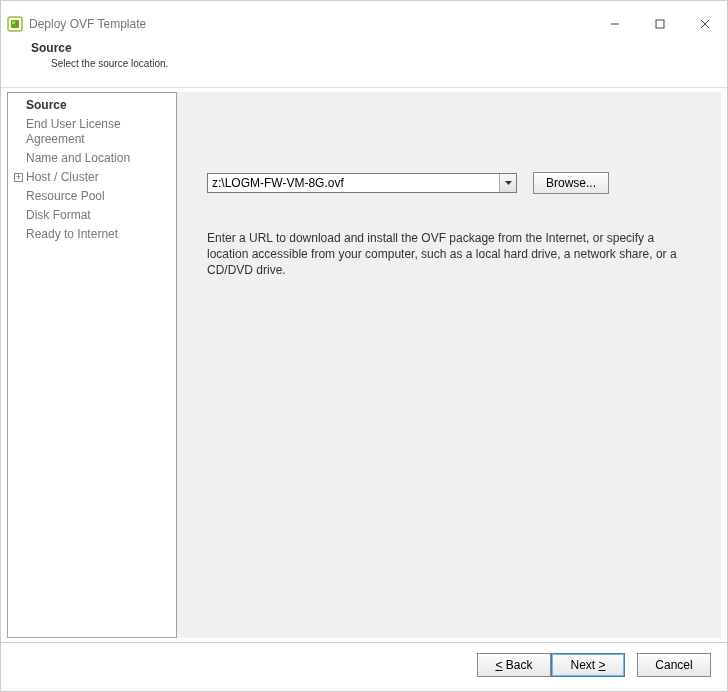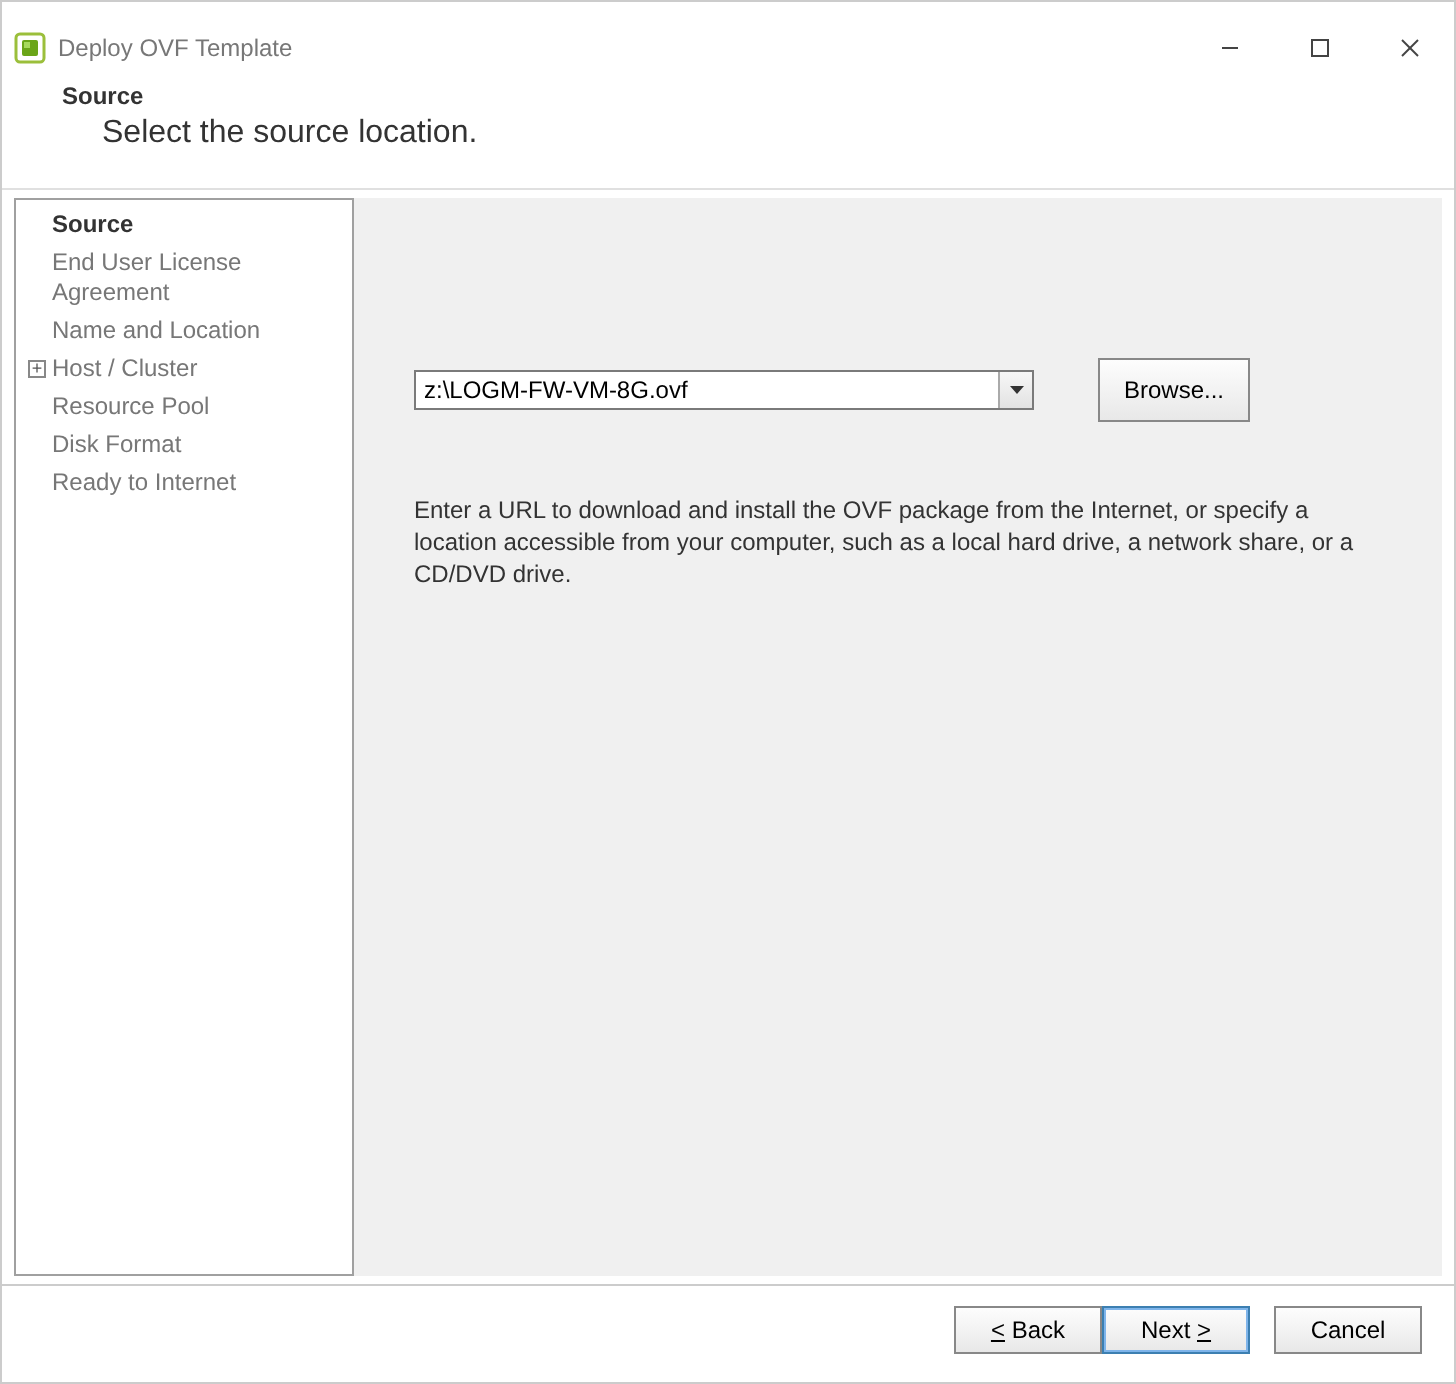--- a/index.html
+++ b/index.html
@@ -57,21 +57,21 @@
       padding: 10px 20px 18px 30px;
       border-bottom: 1px solid #e0e0e0;
     }
     .header-title {
       font-weight: bold;
       font-size: 12px;
       color: #333333;
       margin-bottom: 3px;
     }
     .header-subtitle {
-      font-size: 16px;
+      font-size: 10px;
       color: #333333;
       padding-left: 20px;
     }
     .body-area {
       flex: 1;
       display: flex;
       margin: 4px 6px 4px 6px;
       overflow: hidden;
     }
     .sidebar {
@@ -124,21 +124,21 @@
       padding: 80px 20px 10px 30px;
     }
     .field-label {
       font-size: 12px;
       color: #333333;
       margin-bottom: 10px;
     }
     .input-row {
       display: flex;
       align-items: center;
-      gap: 32px;
+      gap: 16px;
       margin-bottom: 4px;
     }
     .combo {
       display: flex;
       align-items: stretch;
       border: 1px solid #7a7a7a;
       background: #ffffff;
       height: 20px;
       width: 310px;
     }
@@ -156,21 +156,21 @@
       border-left: 1px solid #aaaaaa;
       background: linear-gradient(#f7f7f7, #e2e2e2);
       display: flex;
       align-items: center;
       justify-content: center;
       cursor: pointer;
     }
     .combo .dropdown-btn svg { display:block; }
     .browse-btn {
       padding: 2px 12px;
-      height: 32px;
+      height: 22px;
       border: 1px solid #888888;
       background: linear-gradient(#fdfdfd, #e8e8e8);
       font-size: 12px;
       cursor: pointer;
       font-family: inherit;
       min-width: 72px;
     }
     .help-text {
       font-size: 12px;
       color: #333333;

